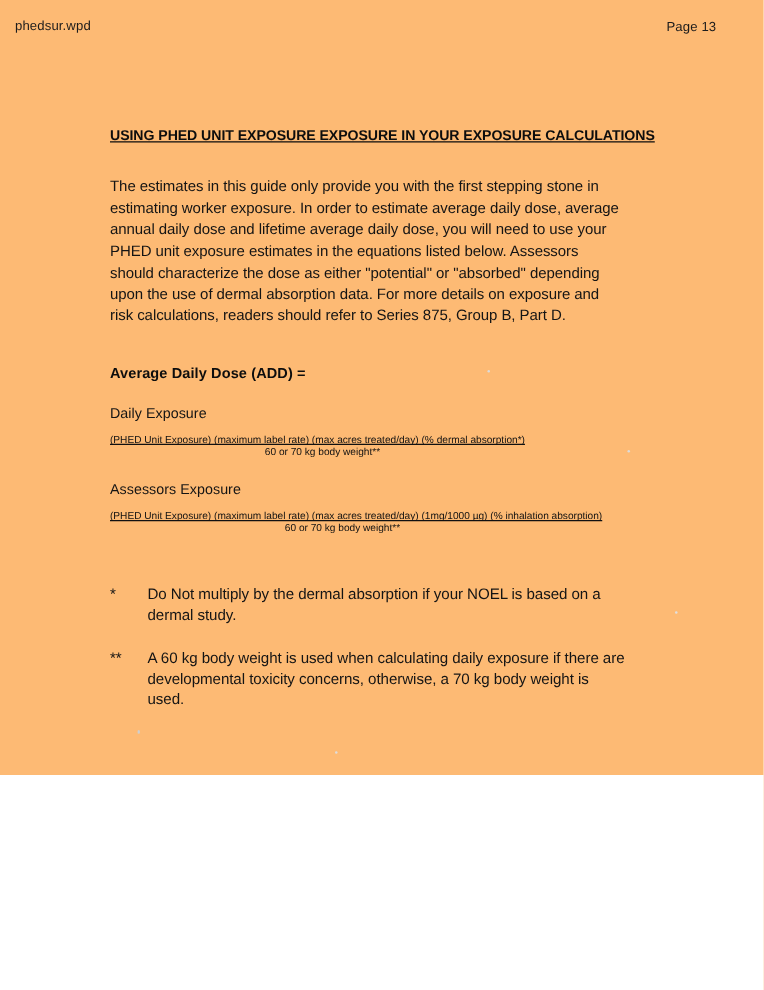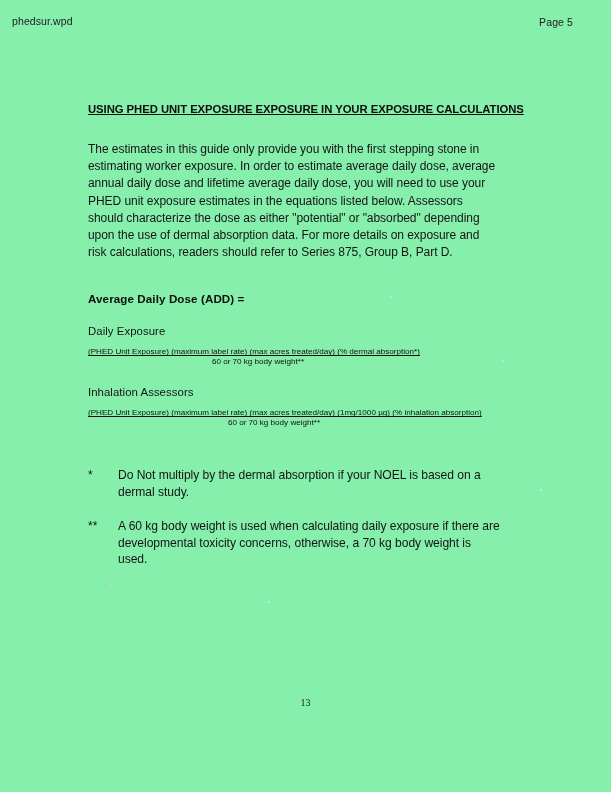--- a/index.html
+++ b/index.html
@@ -8,22 +8,22 @@
     padding: 0;
     background: #ffffff;
   }
   body {
     font-family: "Liberation Sans", sans-serif;
     color: #000000;
   }
   .page {
     position: relative;
     width: 611px;
-    height: 792px;
-    background: #86efac;
+    height: 620px;
+    background: #fdba74;
     overflow: hidden;
   }
   
   .hdr-left {
     position: absolute;
     left: 12px;
     top: 15px;
     font-size: 10.5px;
     letter-spacing: 0.1px;
     color: #1c1c1c;
@@ -137,38 +137,38 @@
   .s4 { left: 502px; top: 360px; width: 2px; height: 2px; background: #dcdcdc; }
   .s5 { left: 540px; top: 489px; width: 2px; height: 2px; background: #e0e0e0; }
 </style>
 </head>
 <body>
 
 <div class="page">
 
   <div class="hdr-left">phedsur.wpd</div>
 
-  <div class="hdr-right">Page 5</div>
+  <div class="hdr-right">Page 13</div>
 
   <div class="content">
 
     <div class="doc-title">USING PHED UNIT EXPOSURE EXPOSURE IN YOUR EXPOSURE CALCULATIONS</div>
 
     <p class="intro">The estimates in this guide only provide you with the first stepping stone in estimating worker exposure.  In order to estimate average daily dose, average annual daily dose and lifetime average daily dose, you will need to use your PHED unit exposure estimates in the equations listed below.  Assessors should characterize the dose as either "potential" or "absorbed" depending upon the use of dermal absorption data.  For more details on exposure and risk calculations, readers should refer to Series 875, Group B, Part D.</p>
 
     <div class="section-head">Average Daily Dose (ADD) =</div>
 
     <div class="sub-label">Daily Exposure</div>
 
     <div class="equation eq-dermal">
       <div class="eq-numerator">(PHED Unit Exposure) (maximum label rate) (max acres treated/day) (% dermal absorption*)</div>
       <div class="eq-denominator">60 or 70 kg body weight**</div>
     </div>
 
-    <div class="sub-label">Inhalation Assessors</div>
+    <div class="sub-label">Assessors Exposure</div>
 
     <div class="equation eq-inhal">
       <div class="eq-numerator">(PHED Unit Exposure) (maximum label rate) (max acres treated/day) (1mg/1000 µg) (% inhalation absorption)</div>
       <div class="eq-denominator">60 or 70 kg body weight**</div>
     </div>
 
     <div class="footnotes">
       <div class="footnote">
         <span class="fn-marker">*</span>
         <span class="fn-text">Do Not multiply by the dermal absorption if your NOEL is based on a dermal study.</span>

